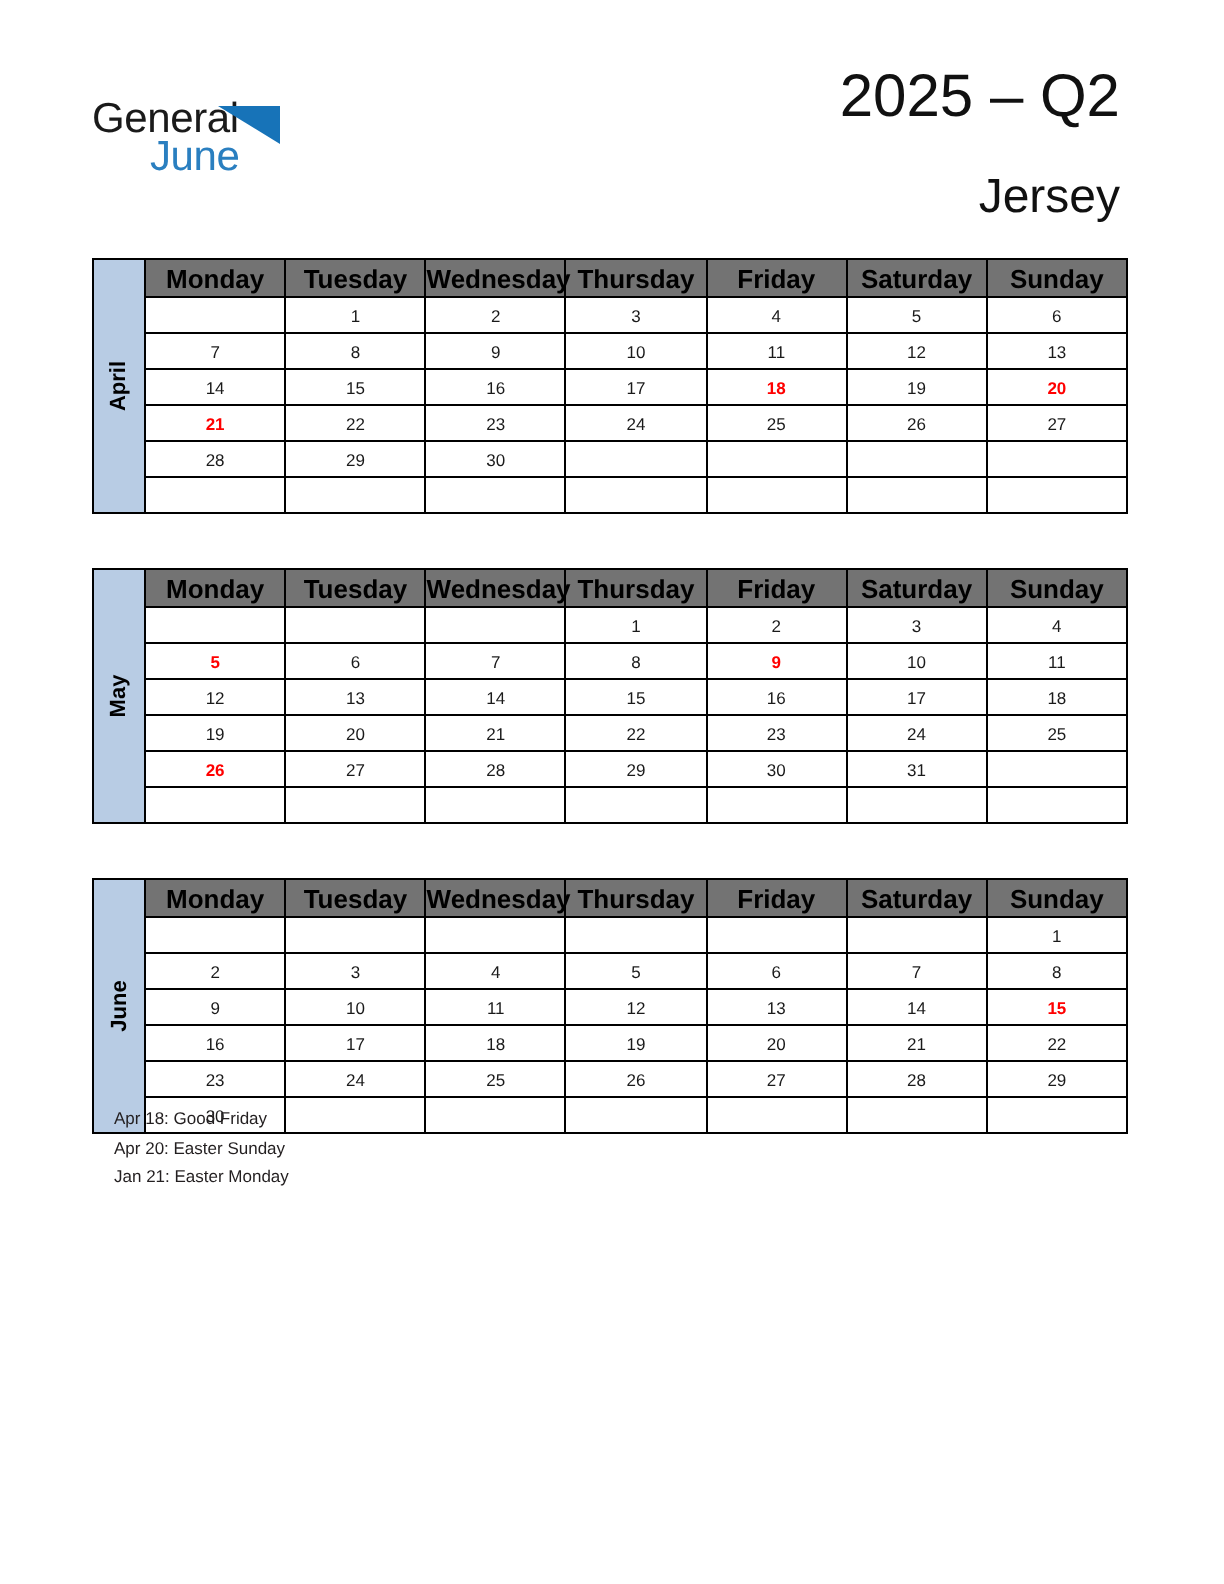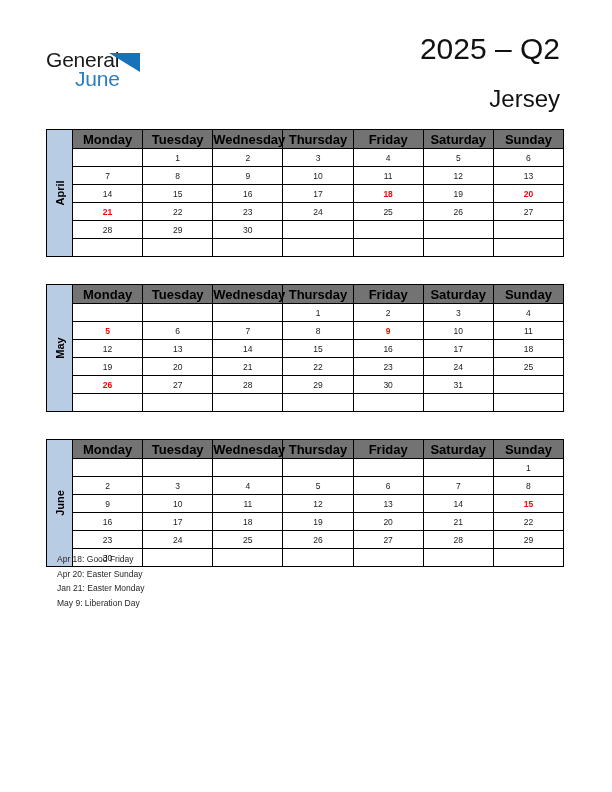--- a/index.html
+++ b/index.html
@@ -364,14 +364,13 @@
         <td class="day empty"></td>
         <td class="day empty"></td>
       </tr>
     </tbody>
   </table>
 
 <div class="holiday-list">
     <div class="holiday-item">Apr 18: Good Friday</div>
     <div class="holiday-item">Apr 20: Easter Sunday</div>
     <div class="holiday-item">Jan 21: Easter Monday</div>
-    <div class="holiday-item">May 9: Liberation Day</div>
   </div>
 
 </body></html>

